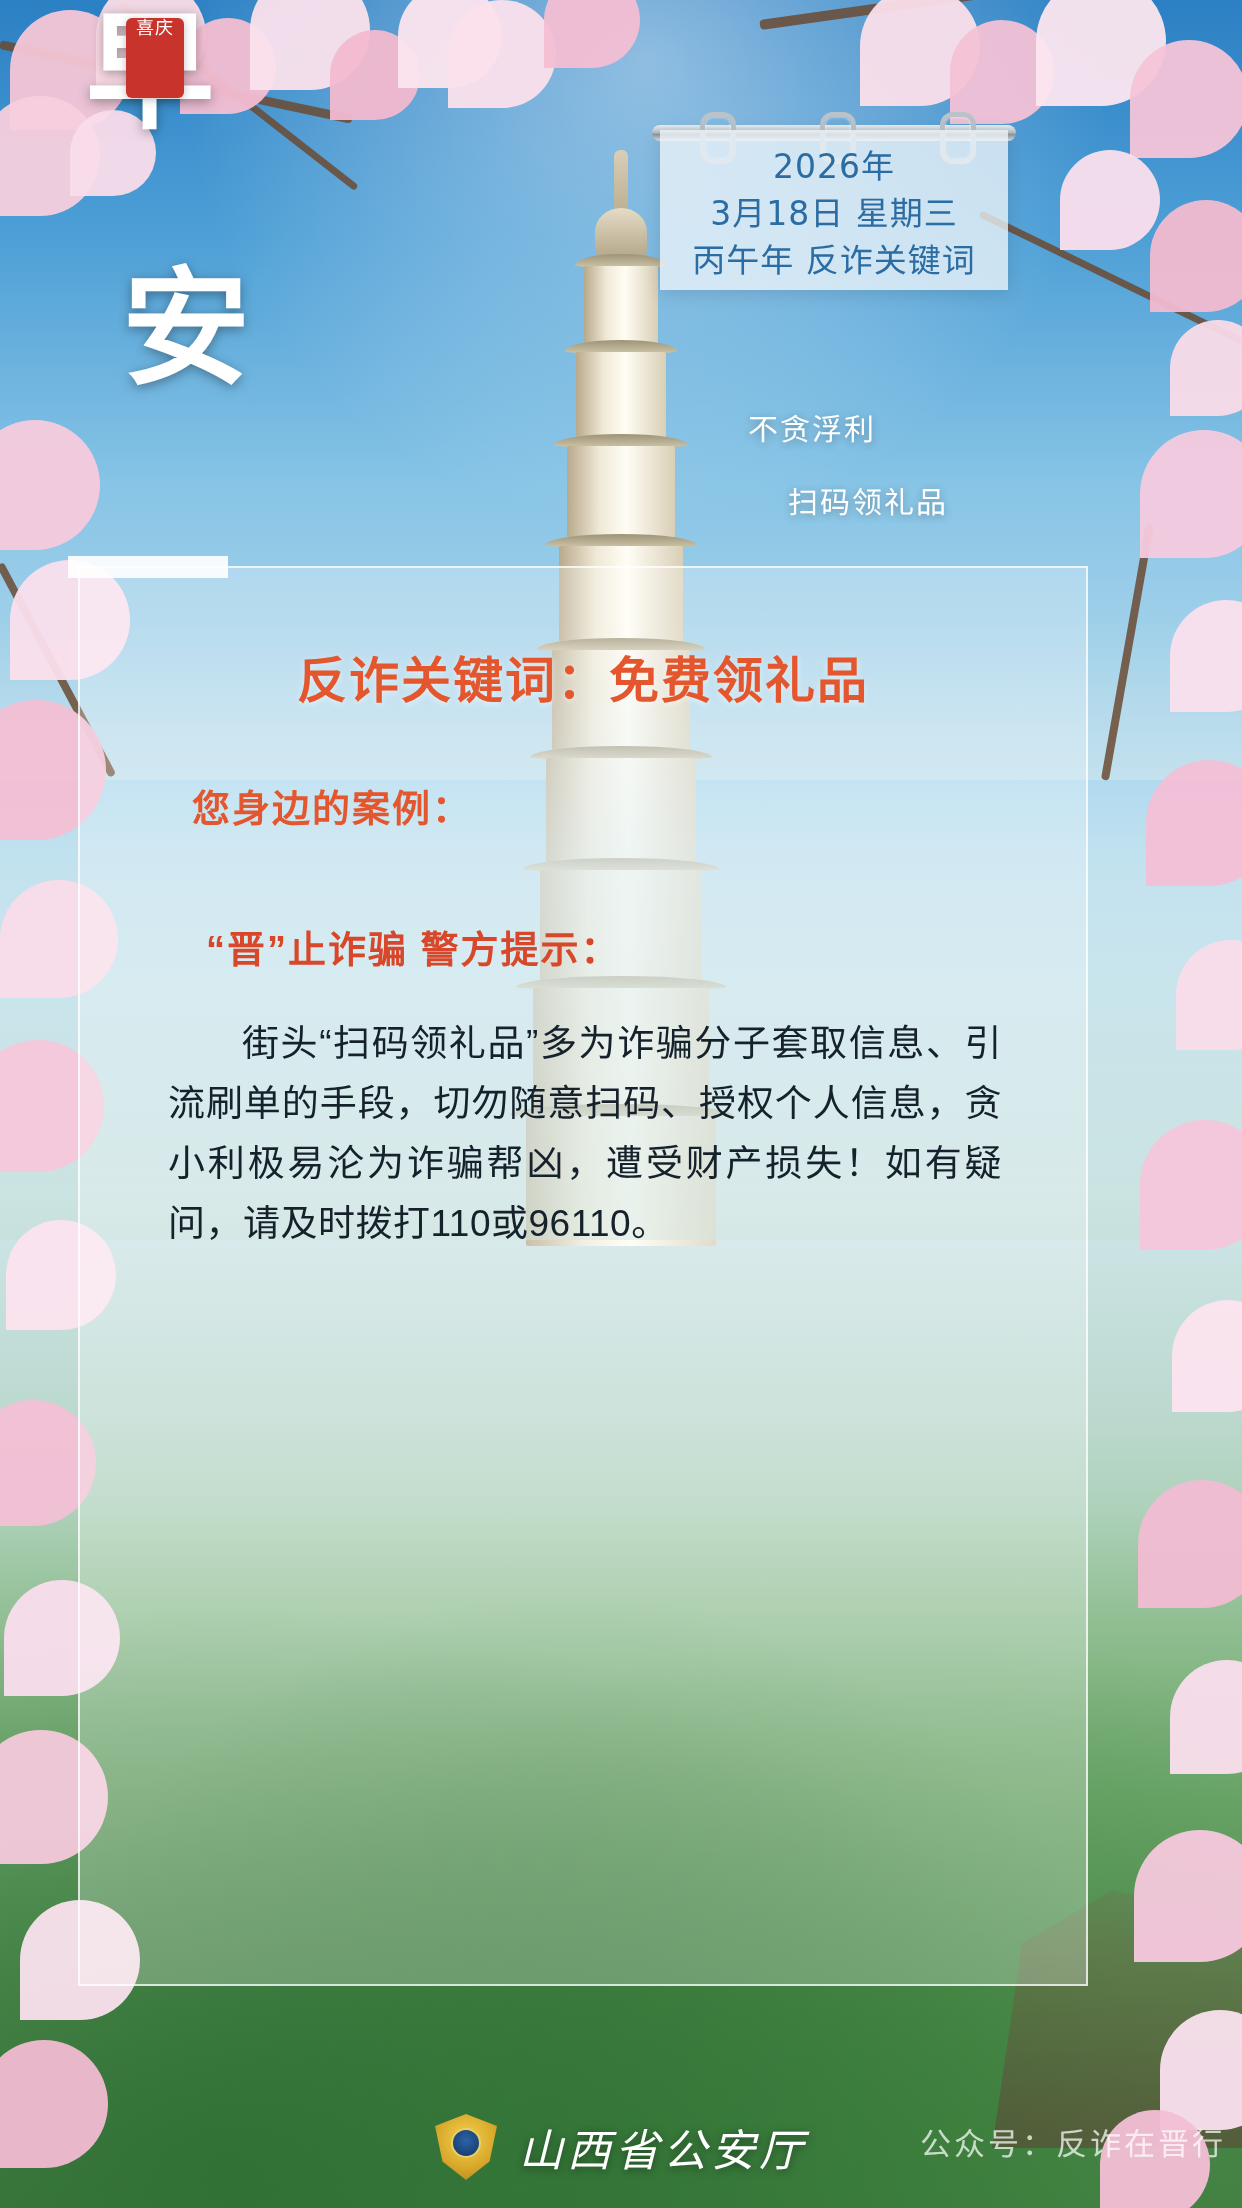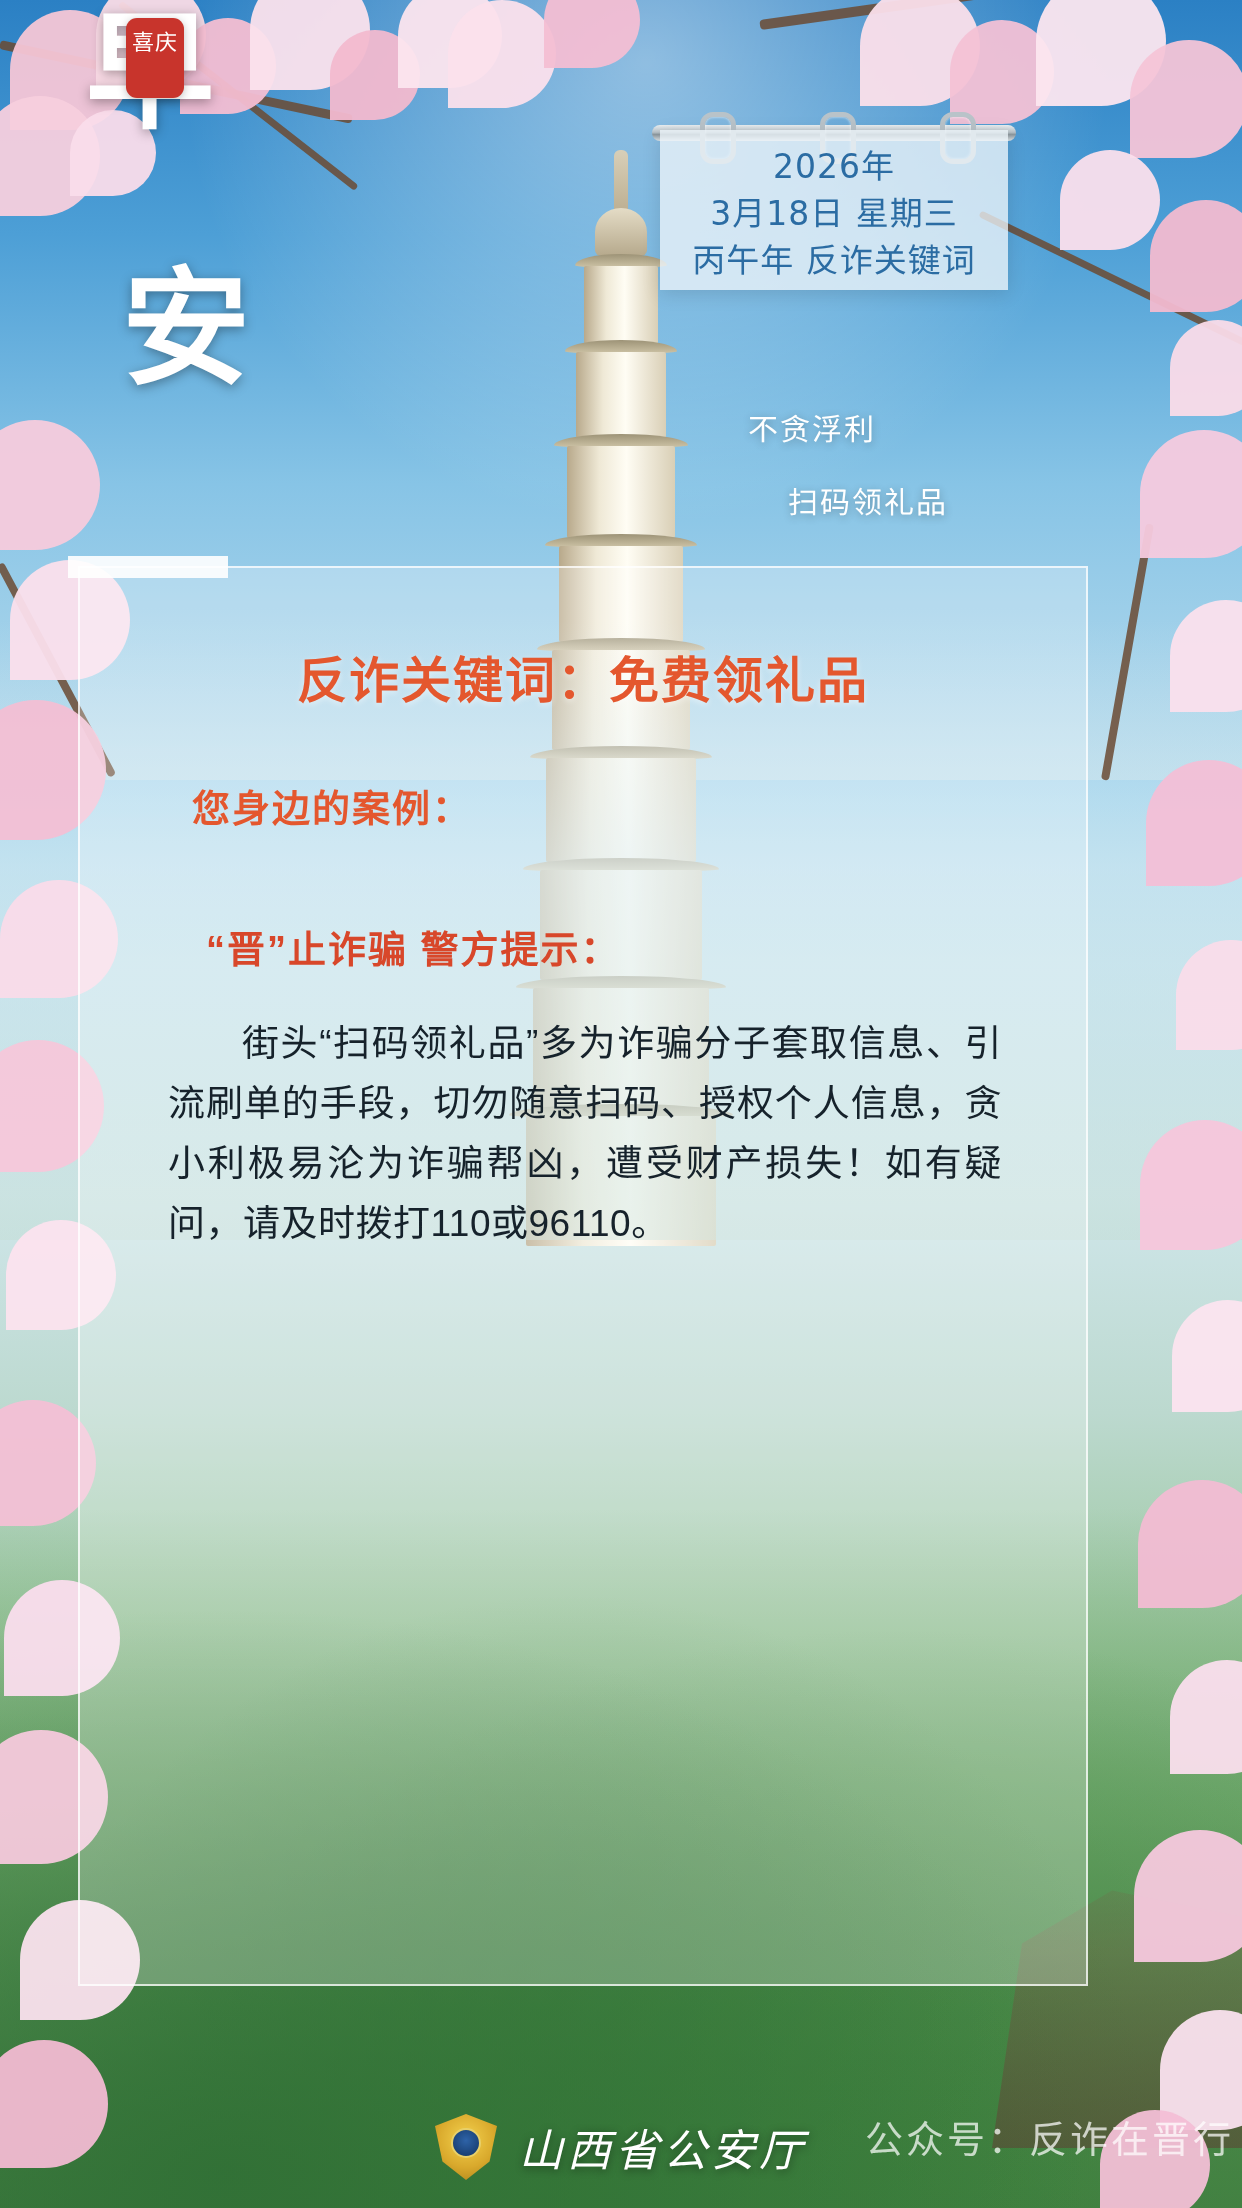--- a/index.html
+++ b/index.html
@@ -144,27 +144,26 @@
   .greeting .char.first { margin-left: 0; }
   .greeting .char.second { margin-left: 36px; display: block; margin-top: 128px; }
 
   .seal {
     position: absolute;
     left: 126px;
     top: 18px;
     width: 58px;
     height: 80px;
     background: #c8342c;
-    border-radius: 11px;
+    border-radius: 6px;
     color: #fff;
     font-family: "DejaVu Serif", "Liberation Serif", serif;
-    font-size: 22px;
+    font-size: 18px;
     line-height: 1.15;
     text-align: center;
-    padding-top: 12px;
     box-sizing: border-box;
     letter-spacing: 1px;
     box-shadow: 0 2px 8px rgba(0,0,0,0.25);
   }
 
   
   .calendar {
     position: absolute;
     left: 660px;
     top: 130px;
@@ -306,24 +305,24 @@
   .footer-name {
     color: #ffffff;
     font-size: 44px;
     letter-spacing: 4px;
     text-shadow: 0 2px 10px rgba(0,0,0,0.45);
     font-family: "DejaVu Serif", "Liberation Serif", serif;
     font-style: italic;
   }
   .watermark {
     position: absolute;
-    right: 8px;
+    right: 16px;
     bottom: 44px;
     color: rgba(255,255,255,0.72);
-    font-size: 38px;
+    font-size: 31px;
     letter-spacing: 3px;
     white-space: nowrap;
   }
 </style>
 </head>
 <body>
 
 <div id="poster">
 
   <div class="sky-glow"></div>

